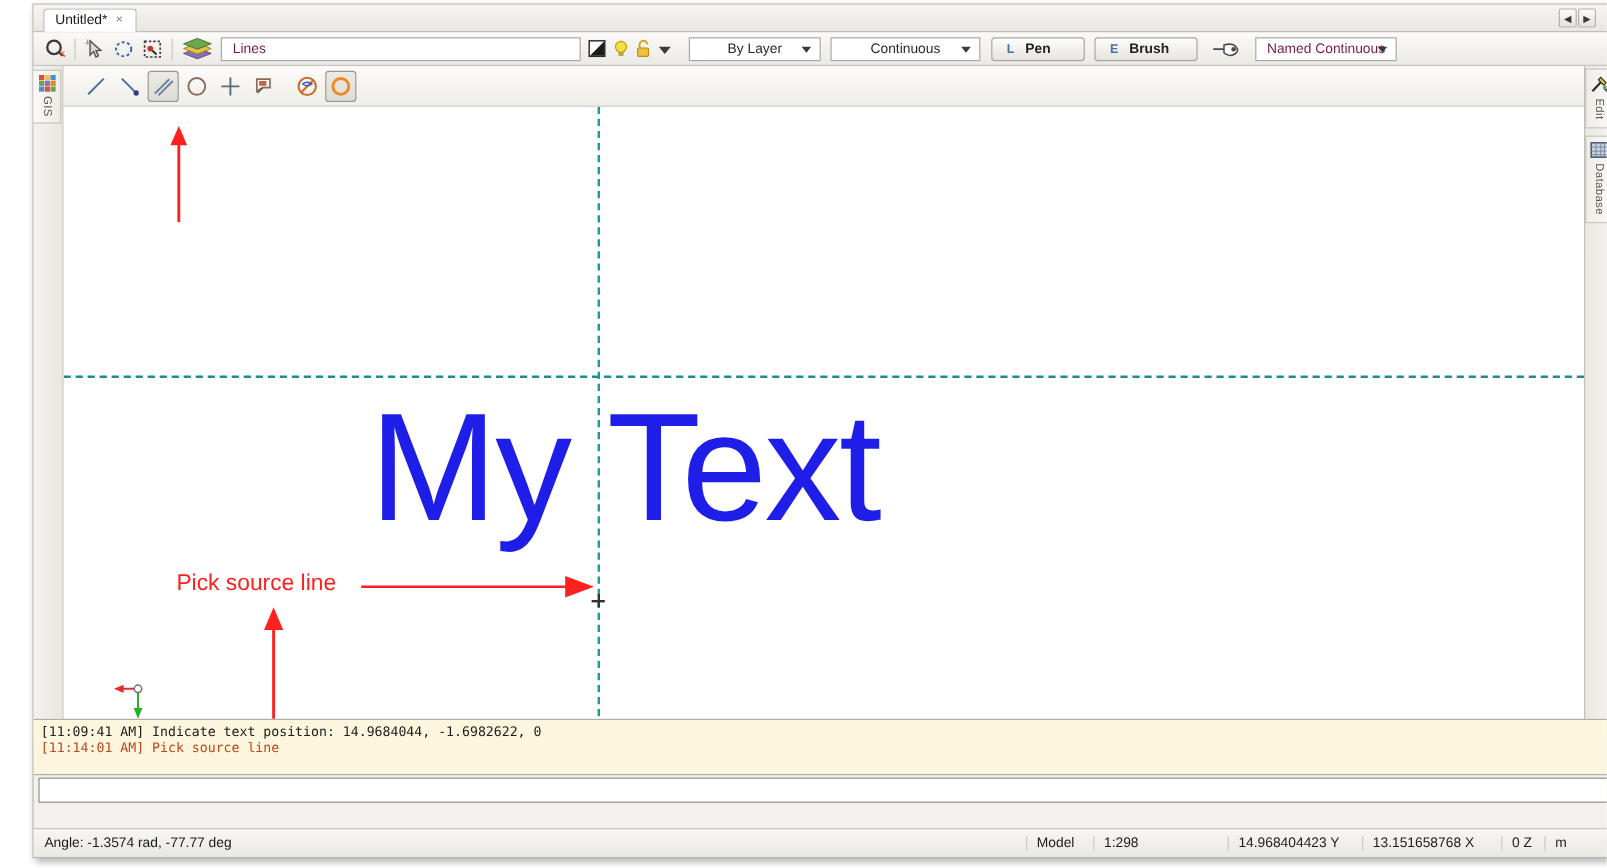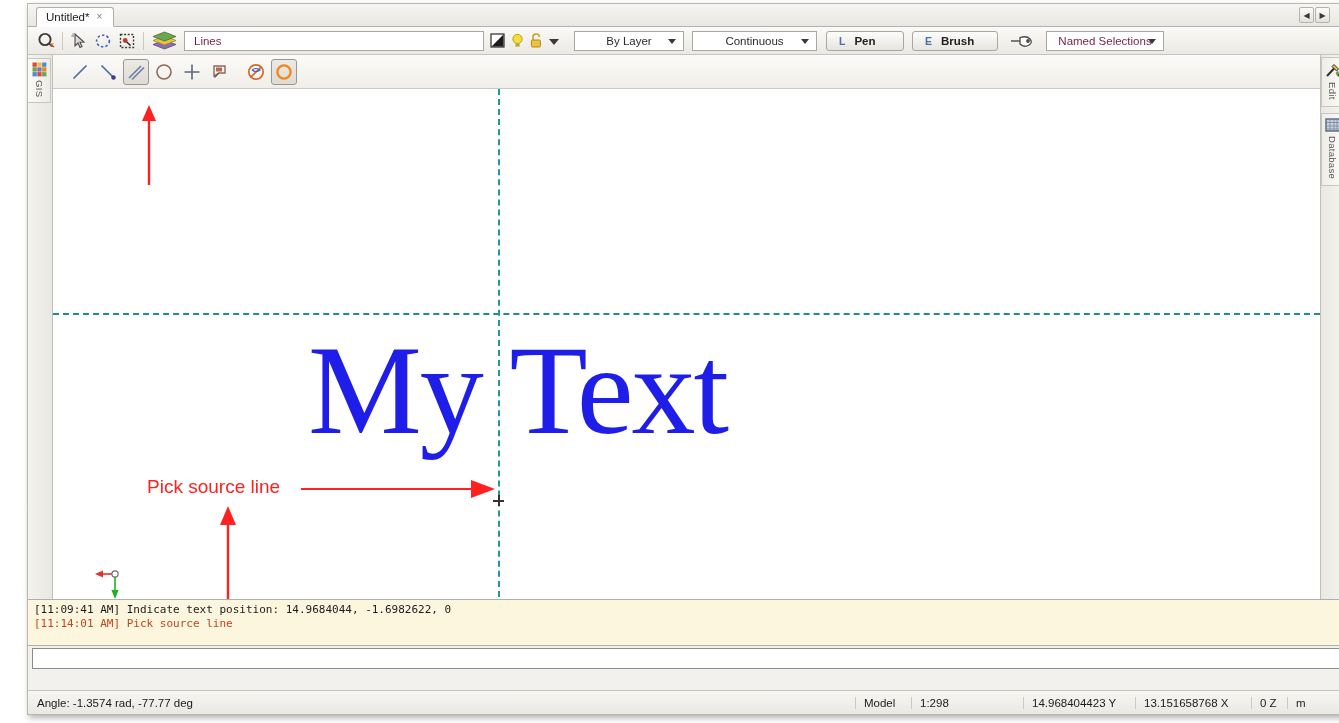--- a/index.html
+++ b/index.html
@@ -269,21 +269,21 @@
     left: 25px; top: 85px;
     right: 36px; bottom: 97px;
     background: #ffffff;
     overflow: hidden;
   }
   .cad-text {
     position: absolute;
     left: 255px; top: 237px;
     font-size: 128px;
     color: #1e1ee8;
-    font-family: Liberation Serif, serif;
+    font-family: Liberation Sans, sans-serif;
     letter-spacing: -2px;
     line-height: 1;
     white-space: nowrap;
   }
   .dash-h {
     position: absolute;
     left: 0; right: 0;
     top: 224px;
     height: 0;
     border-top: 2px dashed #1f8d8d;
@@ -507,21 +507,21 @@
       <div class="tb-icon" style="width:28px">
         <svg width="26" height="16" viewBox="0 0 26 16">
           <path d="M1 8 H10" stroke="#4a4a4a" stroke-width="1.4"></path>
           <path d="M10 4.5 q7 -2 10 1.5 q3 3.5 -1 6 q-5 3 -9 -1 z" fill="#ffffff" stroke="#4a4a4a" stroke-width="1.3"></path>
           <circle cx="18" cy="8" r="1.9" fill="#4a4a4a"></circle>
         </svg>
       </div>
       <div style="width:8px"></div>
 
       <div class="combo" style="width:118px">
-        <span class="combo-text" style="color:#7a1f3a">Named Selections</span>
+        <span class="combo-text" style="color:#7a1f3a">Named Continuous</span>
         <span class="combo-arrow"></span>
       </div>
     </div>
 
     <div class="left-dock">
       <div class="dock-tab">
         <svg width="15" height="15" viewBox="0 0 15 15">
           <rect x="0.5" y="0.5" width="4.3" height="4.3" fill="#e04a3c"></rect>
           <rect x="5.3" y="0.5" width="4.3" height="4.3" fill="#f0c040"></rect>
           <rect x="10.1" y="0.5" width="4.3" height="4.3" fill="#4a8fd4"></rect>

